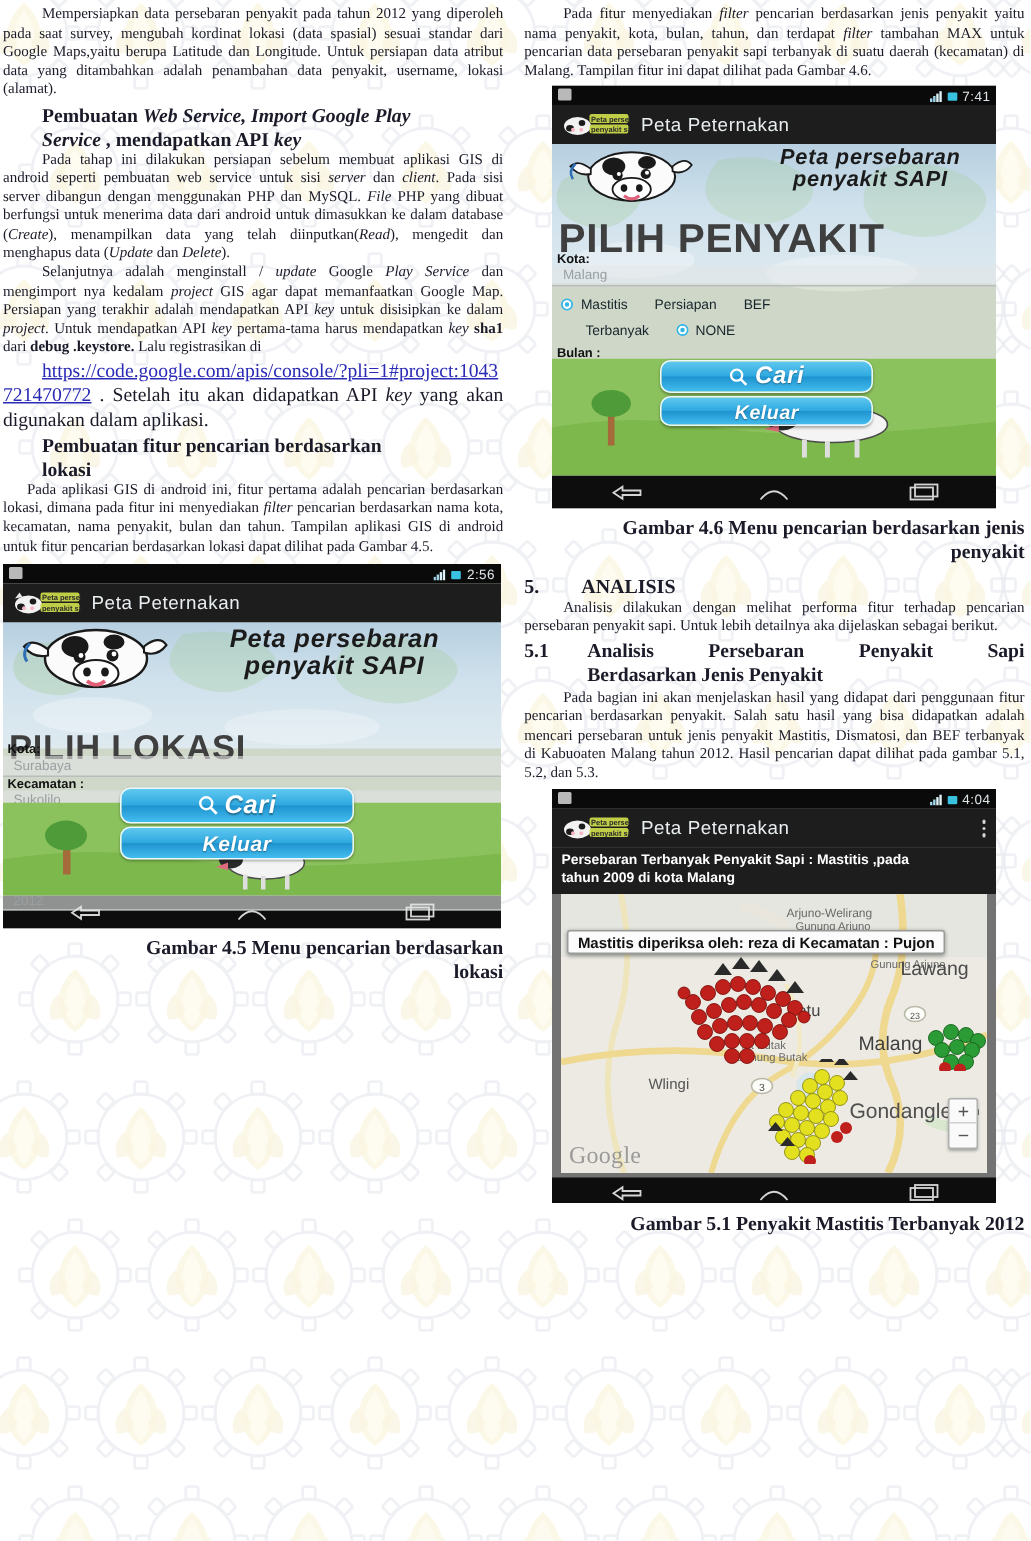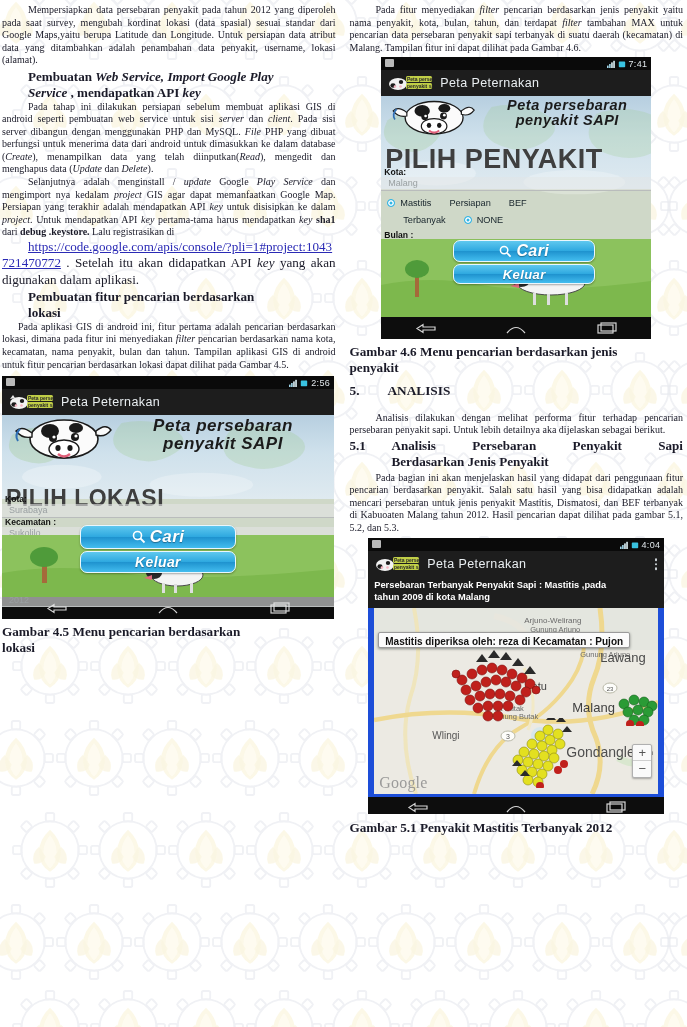--- a/index.html
+++ b/index.html
@@ -72,21 +72,21 @@
 
   .sect-51 { display:flex; font-weight:bold; font-size:13.1px; line-height:1.25; }
   .sect-51 .n { width:42px; flex:none; }
   .sect-51 .t { flex:1; }
   .sect-51 .spread {
     display:flex; justify-content:space-between; width:100%;
   }
   .sect-51 .t2 { display:block; }
 
   .caption {
-    font-weight:bold; font-size:13.2px; text-align:left;
+    font-weight:bold; font-size:13.2px; text-align:right;
     line-height:1.2; margin:5px 0 0 0;
     font-family:"Liberation Serif", serif;
   }
 
   
   .shot { position:relative; overflow:hidden; background:#cfd8c8; }
   .statusbar {
     height:13px; background:#0a0a0a; position:relative;
     display:flex; align-items:center; justify-content:flex-end;
     padding-right:4px; gap:3px;
@@ -2910,21 +2910,21 @@
       <span>lokasi</span>
     </div>
   </div>
 
   <div class="col">
 
     <p class="para indent">
       <span>Pada fitur menyediakan </span><span class="it">filter</span><span> pencarian berdasarkan jenis penyakit yaitu nama penyakit, kota, bulan, tahun, dan terdapat </span><span class="it">filter</span><span> tambahan MAX untuk pencarian data persebaran penyakit sapi terbanyak di suatu daerah (kecamatan) di Malang. Tampilan fitur ini dapat dilihat pada Gambar 4.6.</span>
     </p>
 
-    <div class="shot" style="width:270px; height:282px; margin:3px auto 0 auto;">
+    <div class="shot" style="width:296px; height:282px; margin:3px auto 0 auto;">
 
       <div class="statusbar">
         <span class="sb-left"></span>
         <svg class="sb-ico" viewBox="0 0 10 10">
           <rect x="0" y="7" width="2" height="3" fill="#9fd5e8"></rect>
             <rect x="2.6" y="5" width="2" height="5" fill="#9fd5e8"></rect>
           <rect x="5.2" y="3" width="2" height="7" fill="#dff2f8"></rect>
             <rect x="7.8" y="1" width="2" height="9" fill="#dff2f8"></rect>
         </svg>
         <svg class="sb-ico" viewBox="0 0 10 10">
@@ -3065,38 +3065,38 @@
     <div class="caption">
       <span>Gambar 4.6 Menu pencarian berdasarkan jenis</span><br>
       <span>penyakit</span>
     </div>
 
     <div class="sect-num" style="margin-top:7px;">
       <span class="n">5.</span>
       <span class="t">ANALISIS</span>
     </div>
 
-    <p class="para indent" style="margin-top:13px;">Analisis dilakukan dengan melihat performa fitur terhadap pencarian persebaran penyakit sapi. Untuk lebih detailnya aka dijelaskan sebagai berikut.</p>
+    <p class="para indent" style="margin-top:1px;">Analisis dilakukan dengan melihat performa fitur terhadap pencarian persebaran penyakit sapi. Untuk lebih detailnya aka dijelaskan sebagai berikut.</p>
 
     <div class="sect-51" style="margin-top:1px;">
       <span class="n">5.1</span>
       <span class="t">
         <span class="spread">
           <span>Analisis</span>
           <span>Persebaran</span>
           <span>Penyakit</span>
           <span>Sapi</span>
         </span>
         <span class="t2">Berdasarkan Jenis Penyakit</span>
       </span>
     </div>
 
     <p class="para indent" style="margin-top:1px;">Pada bagian ini akan menjelaskan hasil yang didapat dari penggunaan fitur pencarian berdasarkan penyakit. Salah satu hasil yang bisa didapatkan adalah mencari persebaran untuk jenis penyakit Mastitis, Dismatosi, dan BEF terbanyak di Kabuoaten Malang tahun 2012. Hasil pencarian dapat dilihat pada gambar 5.1, 5.2, dan 5.3.</p>
 
-    <div class="shot" style="width:296px; height:276px; margin:4px auto 0 auto; background:#1d4ed8;">
+    <div class="shot" style="width:296px; height:276px; margin:4px auto 0 auto; background:#737373;">
 
       <div class="statusbar">
         <span class="sb-left"></span>
         <svg class="sb-ico" viewBox="0 0 10 10">
           <rect x="0" y="7" width="2" height="3" fill="#9fd5e8"></rect>
             <rect x="2.6" y="5" width="2" height="5" fill="#9fd5e8"></rect>
           <rect x="5.2" y="3" width="2" height="7" fill="#dff2f8"></rect>
             <rect x="7.8" y="1" width="2" height="9" fill="#dff2f8"></rect>
         </svg>
         <svg class="sb-ico" viewBox="0 0 10 10">

